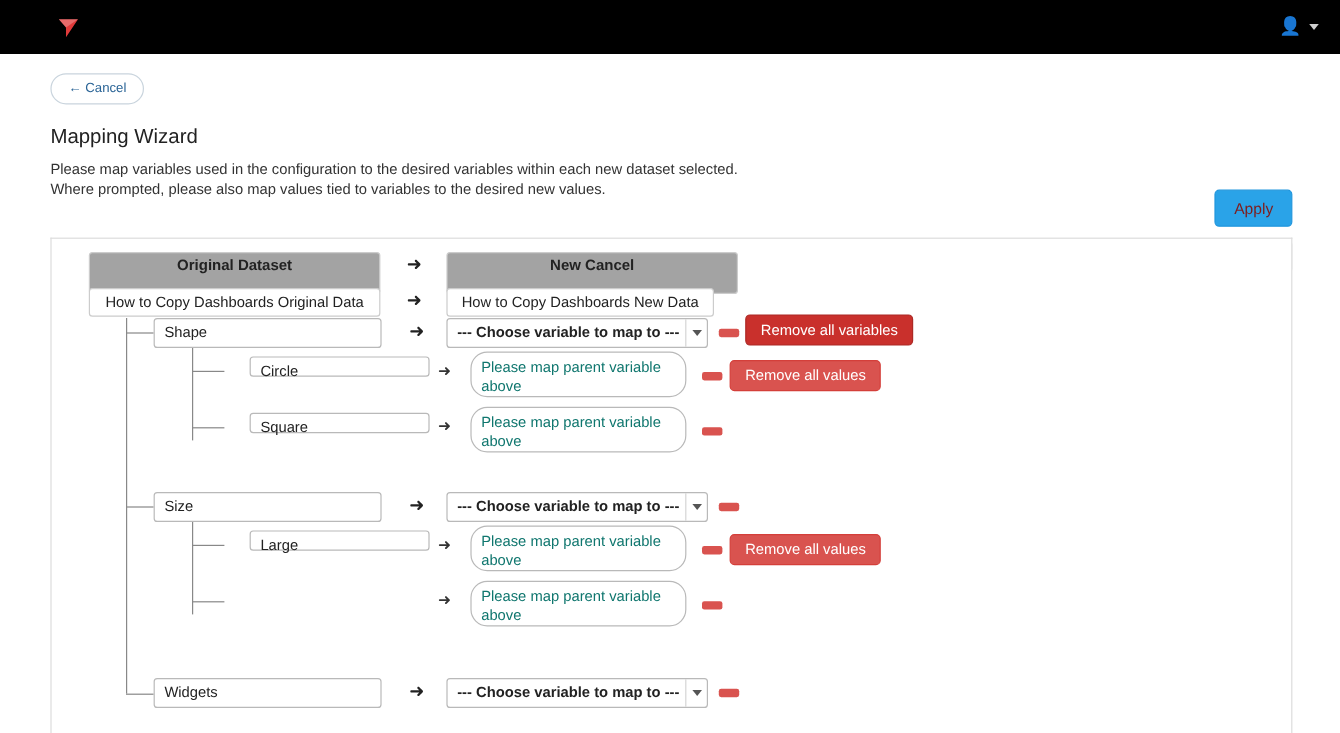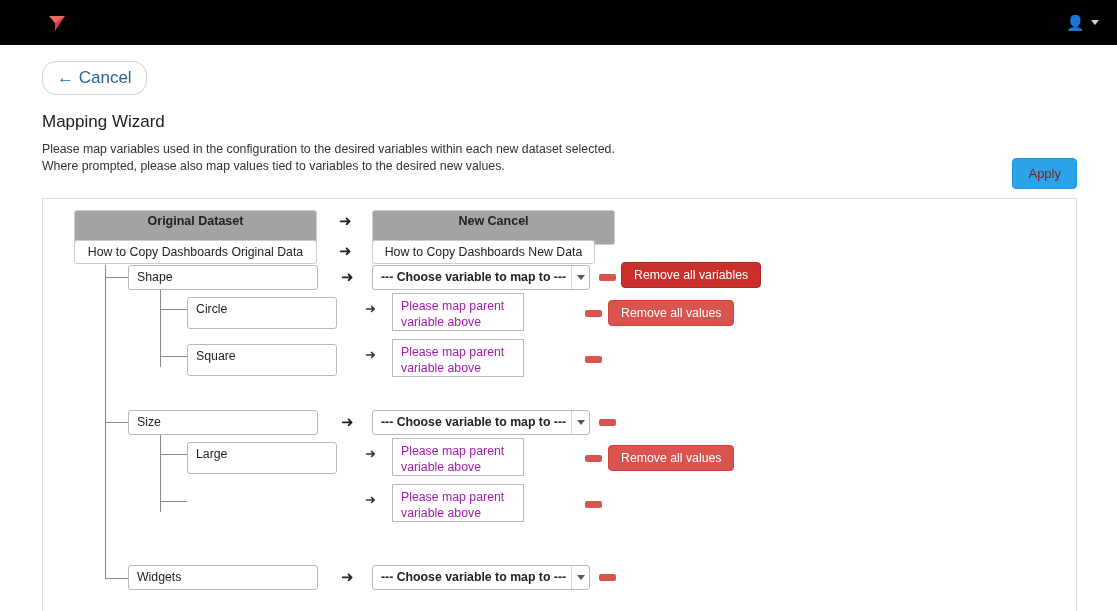--- a/index.html
+++ b/index.html
@@ -40,21 +40,21 @@
   .page {
     padding: 16px 40px 0 42px;
     position: relative;
   }
   .cancel-btn {
     display: inline-block;
     border: 1px solid #c9d4dd;
     border-radius: 14px;
     background: #ffffff;
     color: #2a6496;
-    font-size: 17px;
+    font-size: 11px;
     padding: 6px 14px;
     cursor: pointer;
   }
   .page-title {
     font-size: 17px;
     color: #222;
     margin: 17px 0 9px 0;
     font-weight: normal;
   }
   .page-desc {
@@ -150,21 +150,22 @@
   }
   .val-box {
     position: absolute;
     border: 1px solid #b9b9b9;
     background: #ffffff;
     border-radius: 3px;
     font-size: 12.3px;
     color: #222;
     padding: 0 8px;
     line-height: 23px;
-    height: 32px;
+    height: 17px;
+    margin-left: 21px;
   }
   .select-box {
     position: absolute;
     border: 1px solid #b9b9b9;
     background: #ffffff;
     border-radius: 3px;
     font-size: 12.3px;
     color: #222;
     padding: 0 8px;
     line-height: 23px;
@@ -183,27 +184,27 @@
     width: 0; height: 0;
     border-left: 4px solid transparent;
     border-right: 4px solid transparent;
     border-top: 5px solid #555;
     display: block;
   }
   .msg-box {
     position: absolute;
     border: 1px solid #b9b9b9;
     background: #ffffff;
-    border-radius: 0;
-    font-size: 12.3px;
-    color: #a21caf;
+    border-radius: 14px;
+    font-size: 12.3px;
+    color: #0f766e;
     padding: 4px 8px;
     line-height: 16px;
     height: 38px;
-    width: 132px;
+    width: 180px;
   }
 
   .arrow {
     position: absolute;
     font-size: 15px;
     color: #222;
     line-height: 1;
   }
   .arrow.small { font-size: 13px; color: #333; }
 

